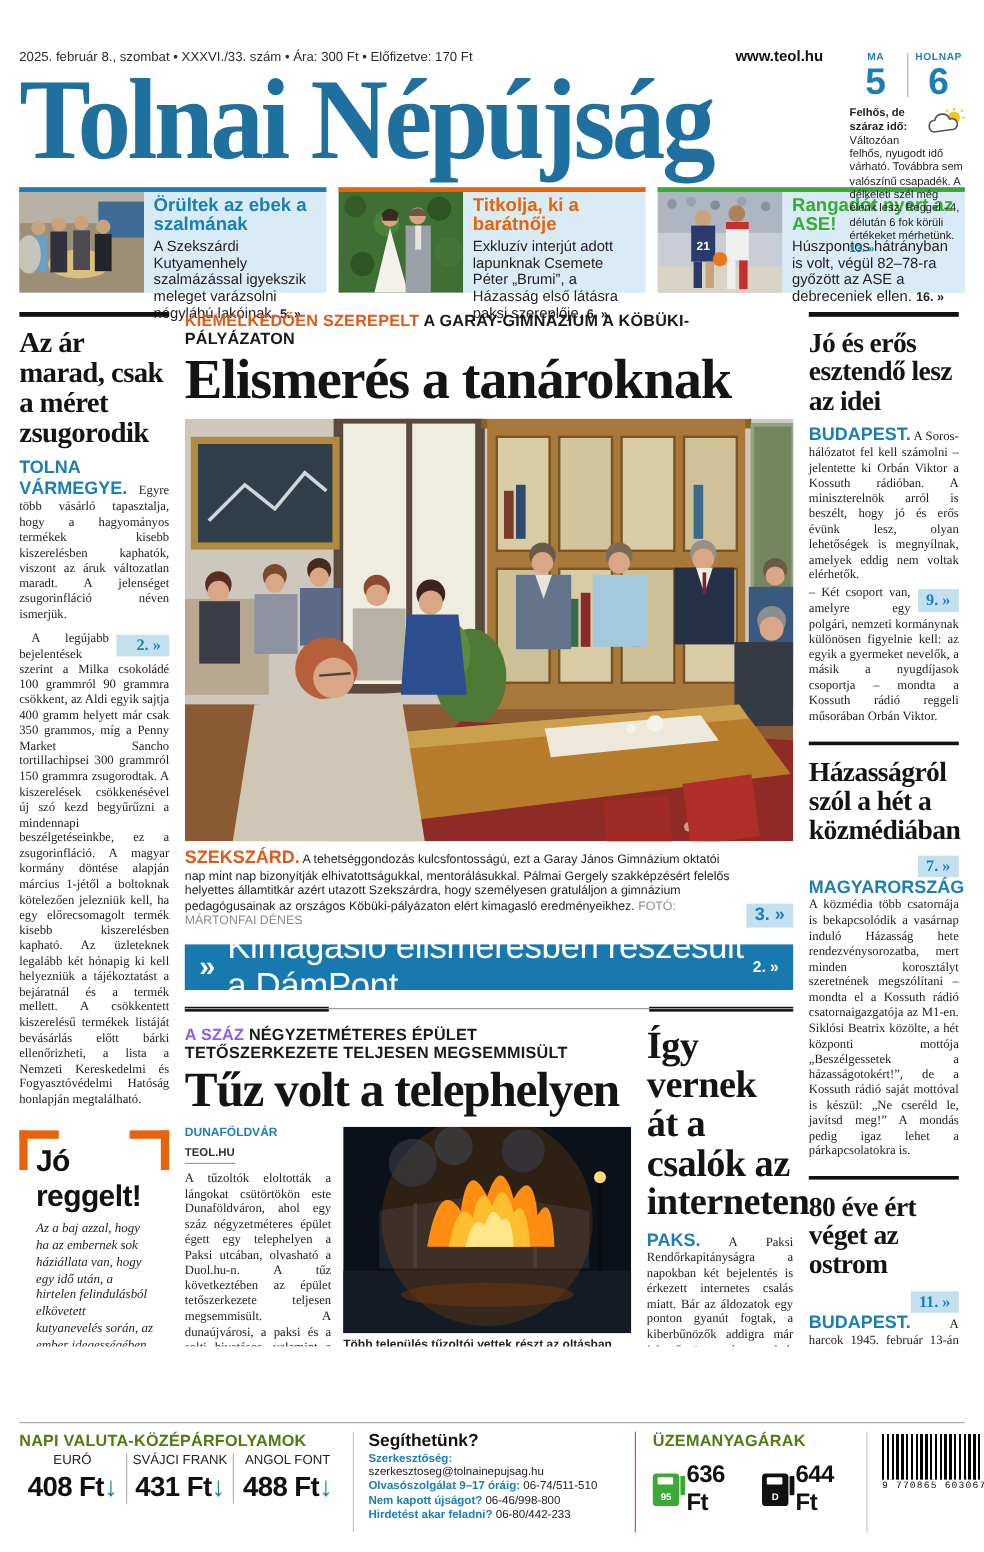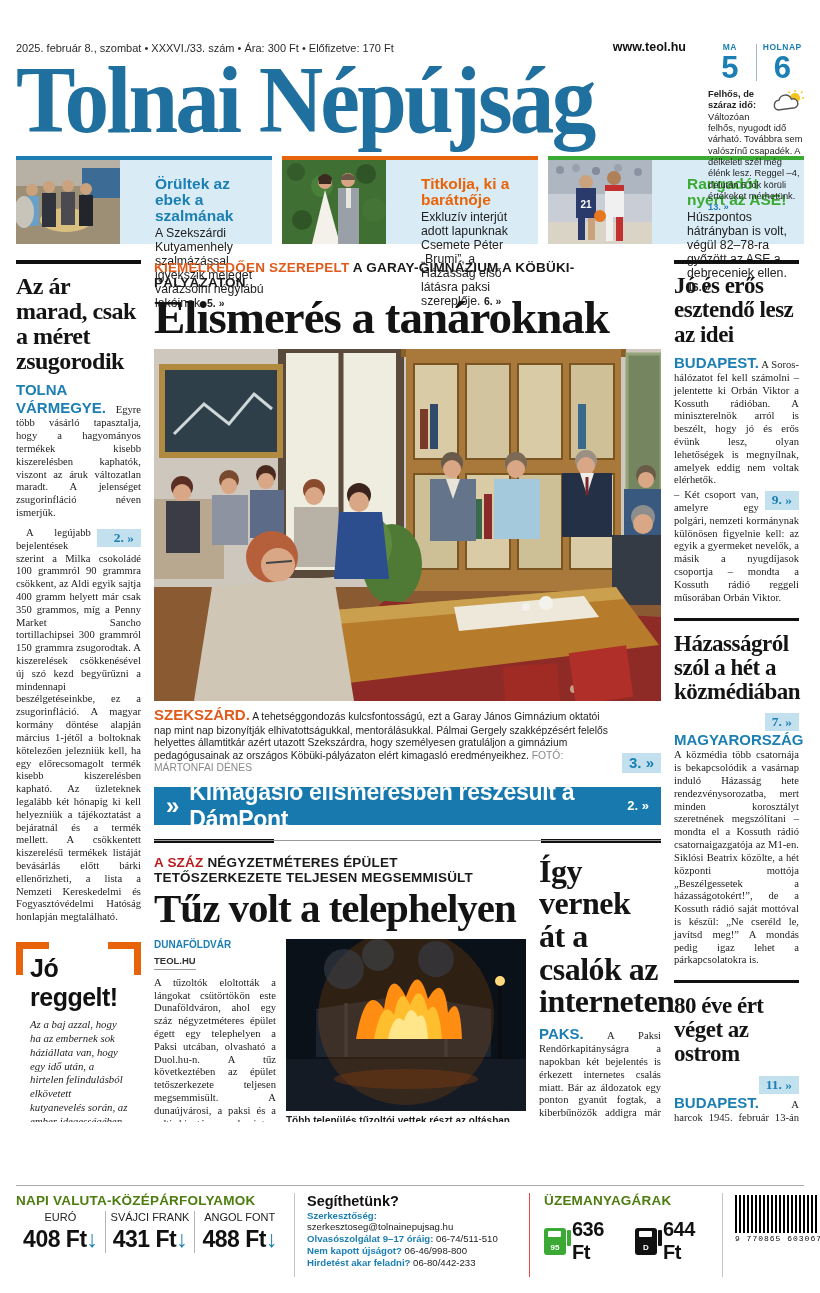--- a/index.html
+++ b/index.html
@@ -25,21 +25,21 @@
   .forecast svg{float:right;margin:1px 0 1px 3px;}
   .ref-inline{color:#1b7fb4;font-weight:bold;}
 
   
   .teasers{display:flex;gap:10px;margin-top:12px;}
   .teaser{flex:1;background:#d9ecf5;border-top:4px solid #1b7fb4;display:flex;height:84px;}
   .teaser.t2{border-top-color:#e8640a;}
   .teaser.t3{border-top-color:#3aaa35;}
   .teaser-photo{width:104px;flex:none;}
   .teaser-photo svg{display:block;width:104px;height:84px;}
-  .teaser-text{padding:16px 7px 0 8px;margin-left:27px;}
+  .teaser-text{padding:4px 7px 0 8px;}
   .teaser-text h3{margin:0;font-size:15.5px;line-height:1.02;color:#1b7fb4;}
   .teaser.t2 h3{color:#e8640a;}
   .teaser.t3 h3{color:#3aaa35;}
   .teaser-text p{margin:2px 0 0 0;font-size:12.3px;line-height:1.14;color:#222;}
   .tref{font-weight:bold;font-size:10.5px;color:#222;}
 
   
   .grid{display:grid;grid-template-columns:125px 372px 122px 125px;
         grid-template-rows:auto 1fr;column-gap:13px;margin-top:16px;height:862px;overflow:hidden;}
   .col-left{grid-column:1;grid-row:1/3;}
@@ -63,31 +63,31 @@
   .gm .corner{position:absolute;width:26px;height:26px;}
   .gm .c-tl{top:0;left:0;border-top:7px solid #e8640a;border-left:7px solid #e8640a;}
   .gm .c-tr{top:0;right:0;border-top:7px solid #e8640a;border-right:7px solid #e8640a;}
   .gm h2{margin:0 0 6px 0;font-size:25px;letter-spacing:-.5px;color:#111;}
   .gm p{margin:0;font-family:"Liberation Serif",serif;font-style:italic;
         font-size:10.8px;line-height:1.28;color:#222;}
 
   
   .kicker{font-size:13.5px;font-weight:bold;letter-spacing:.2px;color:#1a1a1a;margin:0;}
   .kicker .hl{color:#e05a1b;}
-  .kicker.fire-k .hl{color:#b91c1c;}
+  .kicker.fire-k .hl{color:#8b5cf6;}
   .h-main{font-size:47px;line-height:1;letter-spacing:-1px;margin:4px 0 8px 0;}
   .mainphoto svg{display:block;width:507px;height:352px;}
   .caption{position:relative;margin-top:5px;font-size:10.3px;line-height:1.22;color:#1e1e1e;
            padding-right:44px;}
   .caption .credit{color:#8a8a8a;}
   .caption .badge{position:absolute;right:0;bottom:2px;float:none;font-size:15px;}
   .banner{display:flex;align-items:center;background:#1779ad;color:#fff;margin-top:12px;
           height:38px;padding:0 12px;}
   .banner .pre{font-weight:bold;font-size:24px;margin-right:10px;}
-  .banner .btxt{font-weight:bold;font-size:23px;letter-spacing:-.3px;flex:1;}
+  .banner .btxt{font-weight:normal;font-size:29px;letter-spacing:-.3px;flex:1;}
   .banner .bref{font-weight:bold;font-size:13px;}
   .section-divider{height:4px;margin-top:14px;background:
       linear-gradient(#9a9a9a,#9a9a9a) center/100% 1px no-repeat,
       linear-gradient(#111,#111) left/120px 4px no-repeat,
       linear-gradient(#111,#111) right/120px 4px no-repeat;}
 
   
   .fire{padding-top:12px;}
   .h-fire{font-size:41px;line-height:1;letter-spacing:-1px;margin:3px 0 10px 0;}
   .fire-body{display:flex;gap:10px;}

